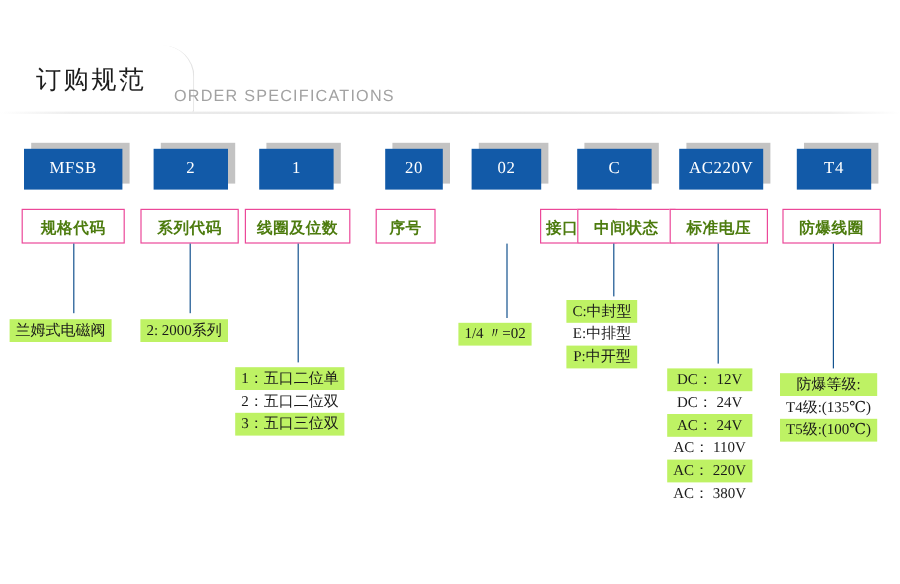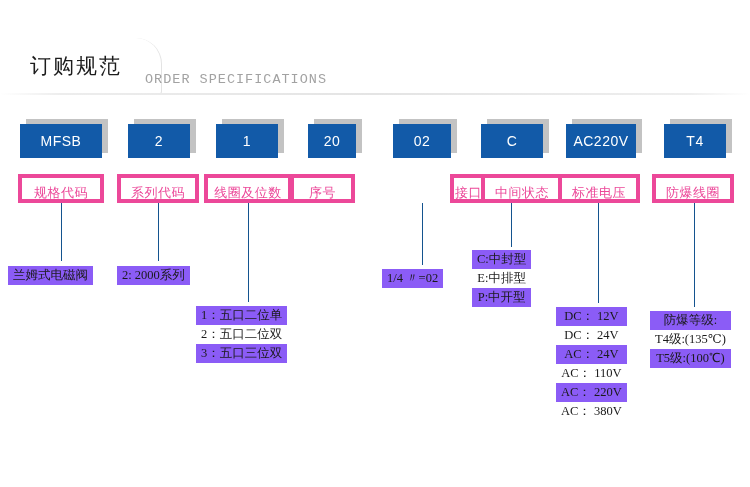--- a/index.html
+++ b/index.html
@@ -51,21 +51,21 @@
     font-family: "Liberation Serif", "DejaVu Serif", serif;
     white-space: nowrap;
   }
   .title-en {
     position: absolute;
     left: 145px;
     top: 28px;
     font-size: 13.5px;
     letter-spacing: 1.0px;
     color: #a2a2a2;
-    font-family: Liberation Mono, monospace;
+    font-family: Liberation Sans, sans-serif;
     white-space: nowrap;
   }
   .brand {
     position: absolute;
     right: 18px;
     top: 10px;
     font-size: 21px;
     font-weight: bold;
     letter-spacing: 0.5px;
     color: #14538f;
@@ -104,39 +104,40 @@
     left: 0;
     top: 0;
     width: 100%;
     height: 34px;
     background: #125aa8;
     color: #ffffff;
     font-size: 14px;
     line-height: 34px;
     text-align: center;
     letter-spacing: 0.5px;
-    font-family: Liberation Sans, sans-serif;
+    font-family: Liberation Serif, serif;
     white-space: nowrap;
   }
 
   
   .labelbox {
     position: absolute;
     top: 174px;
     height: 29px;
-    border: 4px solid #ec4899;
+    border: 1px solid #ec4899;
     background: #ffffff;
-    color: #ec4899;
+    color: #4d7c0f;
     font-size: 13px;
     line-height: 29px;
     text-align: center;
     box-sizing: border-box;
     letter-spacing: 0.5px;
     font-family: "Liberation Serif", "DejaVu Serif", serif;
     white-space: nowrap;
+    font-weight: bold;
   }
 
   
   .connector {
     position: absolute;
     width: 1px;
     background: #14538f;
   }
 
   
@@ -146,22 +147,21 @@
   .opt {
     font-size: 12.5px;
     line-height: 19px;
     color: #1a1a1a;
     text-align: center;
     padding: 0 5px;
     white-space: nowrap;
     font-family: "Liberation Serif", "DejaVu Serif", serif;
   }
   .opt.hl {
-    background: #8b5cf6;
-    font-family: Liberation Serif, serif;
+    background: #bef264;
   }
 </style>
 </head>
 <body>
 
 <div class="page">
 
   <div class="header">
     <div class="header-panel"></div>
     <div class="title-cn">订购规范</div>
@@ -192,25 +192,25 @@
         <div class="chip-shadow"></div>
         <div class="chip">1</div>
       </div>
       <div class="labelbox" style="left: 204px; width: 88px;">线圈及位数</div>
       <div class="connector" style="left: 248px; top: 203px; height: 99px;"></div>
       <div class="opts" style="left: 196px; top: 306px;">
         <div class="opt hl">1：五口二位单</div>
         <div class="opt">2：五口二位双</div>
         <div class="opt hl">3：五口三位双</div>
       </div>
-      <div class="chip-wrap" style="left: 308px; width: 48px;">
+      <div class="chip-wrap" style="left: 321px; width: 48px;">
         <div class="chip-shadow"></div>
         <div class="chip">20</div>
       </div>
-      <div class="labelbox" style="left: 290px; width: 65px;">序号</div>
+      <div class="labelbox" style="left: 313px; width: 50px;">序号</div>
       <div class="chip-wrap" style="left: 393px; width: 58px;">
         <div class="chip-shadow"></div>
         <div class="chip">02</div>
       </div>
       <div class="labelbox" style="left: 404px; width: 64px; margin-left: 46px;">接口口径</div>
       <div class="connector" style="left: 422px; top: 203px; height: 62px;"></div>
       <div class="opts" style="left: 382px; top: 269px;">
         <div class="opt hl">1/4 〃=02</div>
       </div>
       <div class="chip-wrap" style="left: 481px; width: 62px;">

